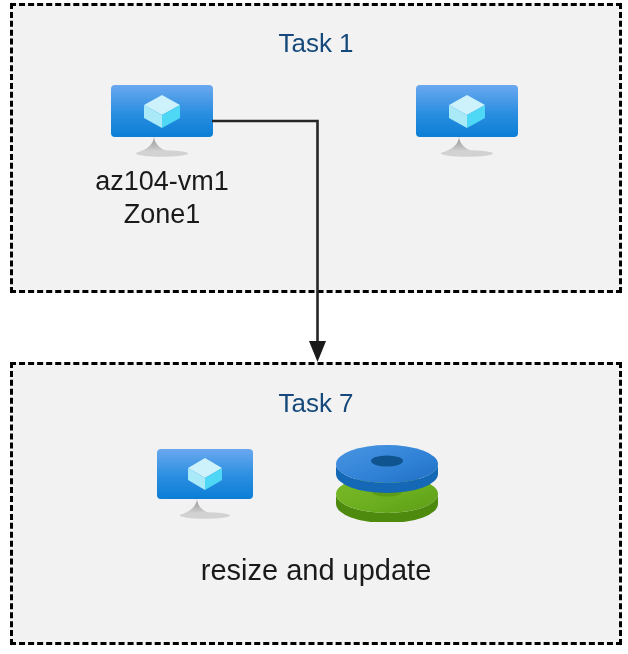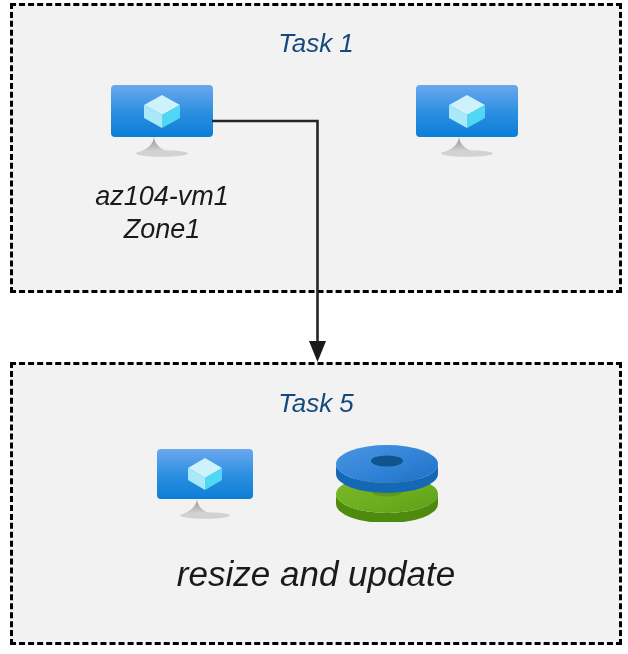--- a/index.html
+++ b/index.html
@@ -12,21 +12,20 @@
     height: 654px;
     position: relative;
     overflow: hidden;
     font-family: "Liberation Sans", sans-serif;
   }
   #canvas {
     position: absolute;
     left: 0; top: 0;
     width: 628px;
     height: 654px;
-    font-style: italic;
   }
   .task-box {
     position: absolute;
     background: #f2f2f2;
     border: 3px dashed #000000;
     box-sizing: border-box;
   }
   #task1-box { left: 10px;  top: 3px;   width: 612px; height: 290px; }
   #task2-box { left: 10px;  top: 362px; width: 612px; height: 283px; }
 
@@ -46,31 +45,31 @@
 
   .node-label {
     position: absolute;
     text-align: center;
     color: #1a1a1a;
     font-size: 27px;
     line-height: 1.22;
     font-family: "Liberation Sans", sans-serif;
     white-space: pre-line;
   }
-  #vm1-label { left: 46px;  top: 180px; width: 232px; }
+  #vm1-label { left: 46px;  top: 165px; width: 232px; }
   #vm2-label { left: 351px; top: 177px; width: 232px; }
 
   #task2-caption {
     position: absolute;
     left: 10px;
     top: 556px;
     width: 612px;
     text-align: center;
     color: #1a1a1a;
-    font-size: 35px;
+    font-size: 29px;
     line-height: 1;
     font-family: "Liberation Sans", sans-serif;
     white-space: nowrap;
   }
 
   .vm-icon { position: absolute; }
   #vm1-icon { left: 108px; top: 83px;  width: 108px; height: 76px; }
   #vm2-icon { left: 413px; top: 83px;  width: 108px; height: 76px; }
   #vm3-icon { left: 154px; top: 447px; width: 102px; height: 76px; }
   #disk-icon { left: 334px; top: 444px; width: 106px; height: 78px; }
@@ -133,21 +132,21 @@
         <polygon points="54,12 72,22 54,32 36,22" fill="#cdf2fb"></polygon>
         <polygon points="36,22 54,32 54,45 36,35" fill="#a9e9f8"></polygon>
         <polygon points="72,22 54,32 54,45 72,35" fill="#4fd8f5"></polygon>
       </g>
     </svg>
   </div>
 
 
   <div class="task-box" id="task2-box"></div>
 
-  <div class="task-title" id="task2-title">Task 5</div>
+  <div class="task-title" id="task2-title">Task 7</div>
 
   <div class="vm-icon" id="vm3-icon">
     <svg viewBox="0 0 102 76" width="102" height="76" xmlns="http://www.w3.org/2000/svg">
       <defs>
         <linearGradient id="screenGrad3" x1="0" y1="0" x2="0" y2="1">
           <stop offset="0%" stop-color="#6aa8ef"></stop>
           <stop offset="55%" stop-color="#2a8ee0"></stop>
           <stop offset="100%" stop-color="#0b7ed6"></stop>
         </linearGradient>
         <linearGradient id="standGrad3" x1="0" y1="0" x2="0" y2="1">

